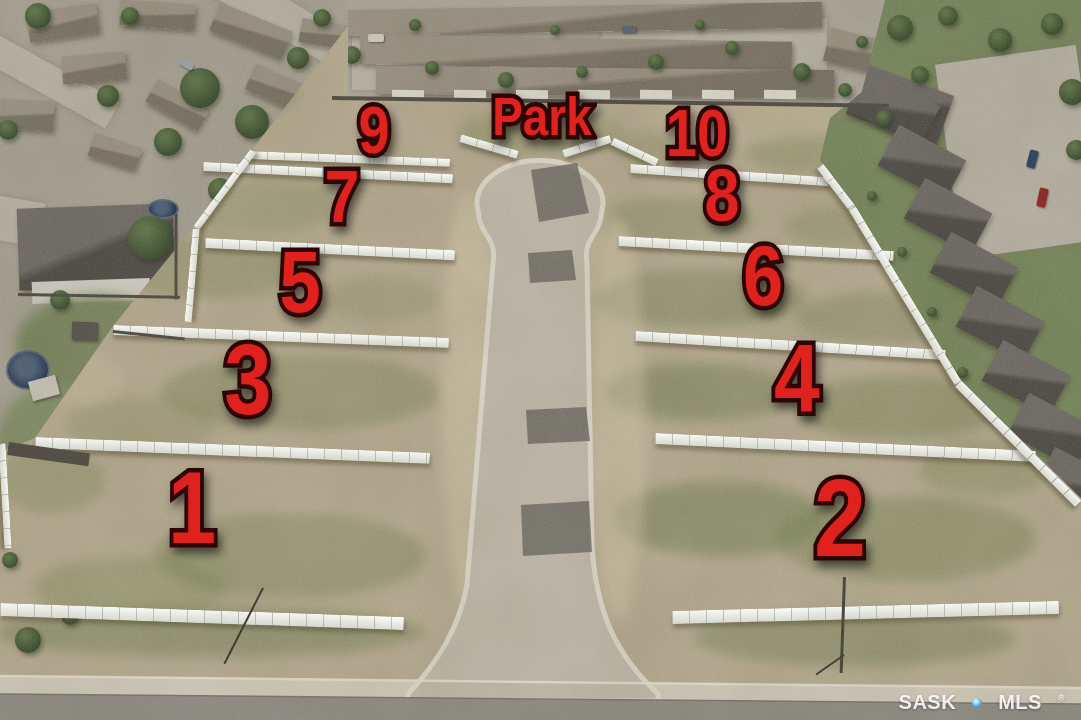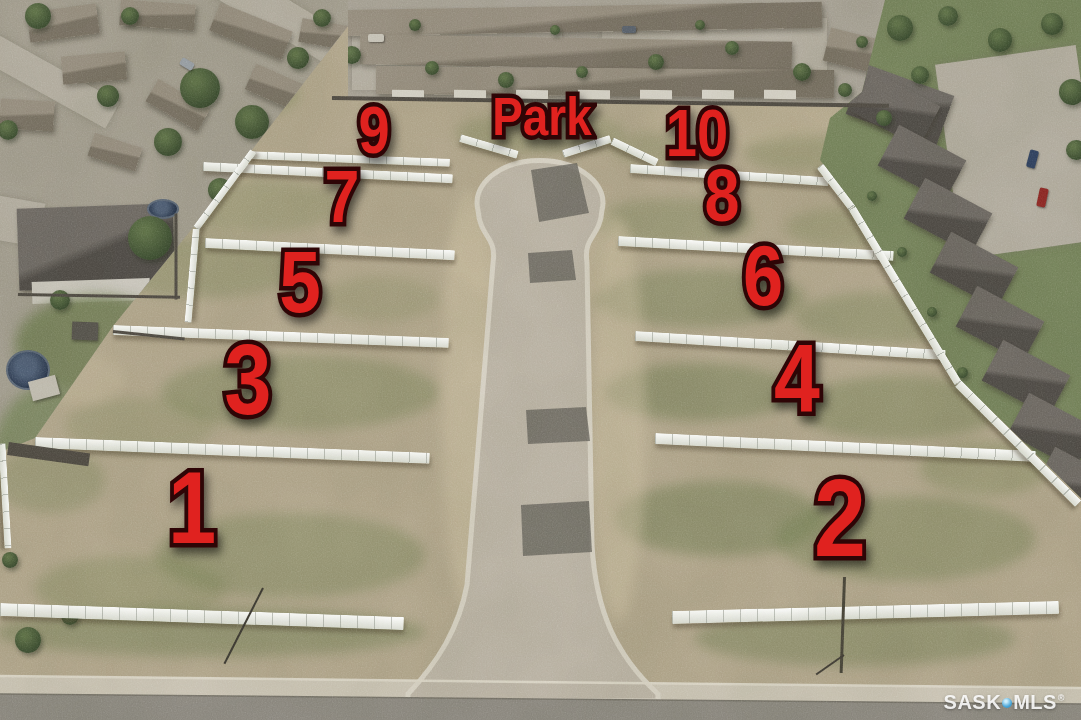--- a/index.html
+++ b/index.html
@@ -41,21 +41,21 @@
   .lot-num{z-index:50;line-height:1;white-space:nowrap;
     font-weight:700;font-family:"Liberation Sans",sans-serif;
     color:var(--label-red,#e0221f);
     transform:translate(-50%,-55%) scaleX(.85);
     filter:drop-shadow(4px 6px 5px rgba(0,0,0,.55));}
   .lot-num::before{content:attr(data-text);position:absolute;left:0;top:0;z-index:-1;
     color:#2e0506;-webkit-text-stroke:9px #2e0506;}
 
   
   #watermark{right:16px;bottom:6px;left:auto;top:auto;z-index:60;
-    display:flex;align-items:center;gap:1px;
+    display:flex;align-items:center;gap:16px;
     color:rgba(255,255,255,.88);font-weight:700;font-size:20px;letter-spacing:.5px;
     text-shadow:0 1px 3px rgba(0,0,0,.35);}
   #watermark span{position:static;}
   .wm-dot{width:10px;height:10px;border-radius:50%;
     background:radial-gradient(circle at 40% 32%,#cdeefc 12%,var(--wm-dot,#4aa6d8) 60%,#2e85b5);}
   .wm-reg{position:static !important;font-size:9px;align-self:flex-start;margin-top:2px;}
 </style>
 </head>
 <body>
 

